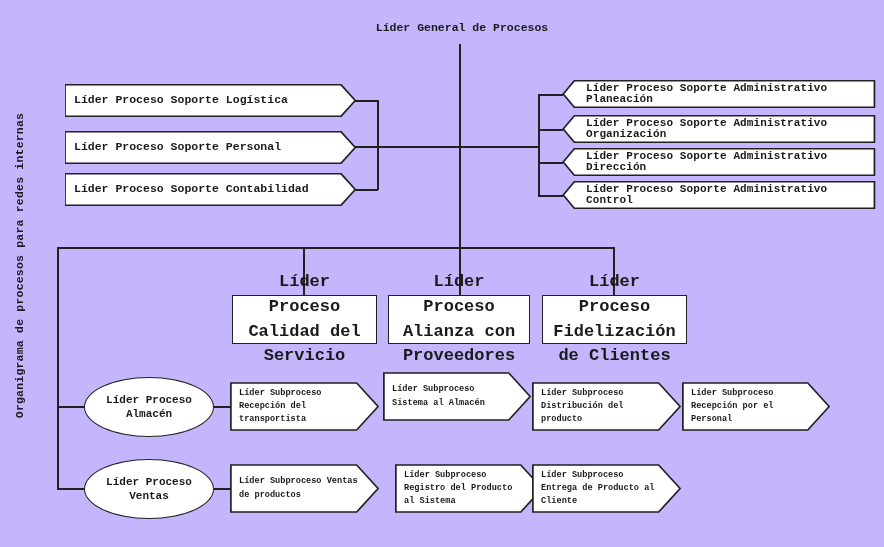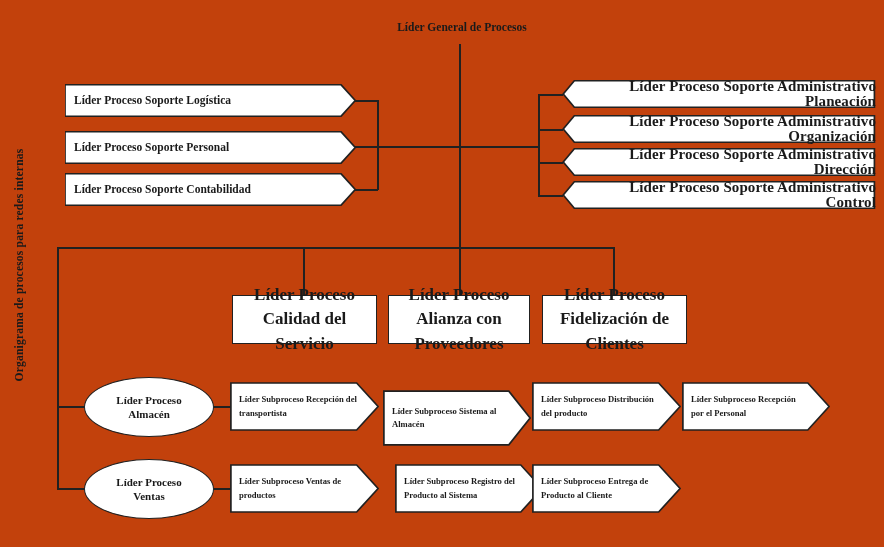--- a/index.html
+++ b/index.html
@@ -1,32 +1,32 @@
 <!DOCTYPE html>
 <html><head>
 <meta charset="utf-8">
 <style>
   html,body{margin:0;padding:0;background:#ffffff;}
   #canvas{
-    position:relative;width:884px;height:547px;background:#c2410c;
-    font-family:Liberation Serif, serif;color:#1a1a1a;overflow:hidden;
+    position:relative;width:884px;height:547px;background:#c4b5fd;
+    font-family:Liberation Mono, monospace;color:#1a1a1a;overflow:hidden;
   }
   
   .ln{position:absolute;background:#212121;}
   .h{height:1.6px;}
   .v{width:1.6px;}
   
   .shape{position:absolute;}
   .shape svg{position:absolute;left:0;top:0;width:100%;height:100%;display:block;}
   .shape polygon{fill:#ffffff;stroke:#212121;stroke-width:1.7;}
   .shape .lbl{position:absolute;left:0;top:0;right:0;bottom:0;display:flex;align-items:center;}
   
   .bigarrow .lbl{padding-left:9px;font-size:11.5px;font-weight:700;line-height:1.1;}
   
-  .pent .lbl{padding-left:24px;font-size:15px;font-weight:700;line-height:1;letter-spacing:.1px;text-align:right;}
+  .pent .lbl{padding-left:24px;font-size:11px;font-weight:700;line-height:1;letter-spacing:.1px;}
   
   .step .lbl{padding-left:9px;padding-right:20px;font-size:8.6px;font-weight:700;line-height:1.55;}
   
   .rect{position:absolute;border:1.8px solid #212121;background:#fff;display:flex;align-items:center;justify-content:center;
         text-align:center;font-size:17px;font-weight:700;line-height:1.45;}
   
   .ell{position:absolute;border:1.8px solid #212121;border-radius:50%;background:#fff;display:flex;align-items:center;
        justify-content:center;text-align:center;font-size:11px;font-weight:700;line-height:1.3;padding:0 12px;box-sizing:border-box;}
   .title{position:absolute;left:352px;top:21px;width:220px;text-align:center;font-size:11.5px;font-weight:700;}
   .sidelabel{position:absolute;left:-146px;top:259px;width:330px;text-align:center;
@@ -123,21 +123,21 @@
   <div class="ell" style="left:84px;top:459px;width:130px;height:60px;">
     <span style="display:block;width:86px;">Líder Proceso Ventas</span>
   </div>
 
   <div class="shape step" style="left:230px;top:382px;width:149px;height:49px;">
     <svg viewBox="0 0 100 100" preserveAspectRatio="none">
         <polygon points="0.6,2 85,2 99.4,50 85,98 0.6,98" vector-effect="non-scaling-stroke"></polygon>
       </svg>
     <span class="lbl">Líder Subproceso Recepción del transportista</span>
   </div>
-  <div class="shape step" style="left:383px;top:390px;width:148px;height:56px;">
+  <div class="shape step" style="left:383px;top:372px;width:148px;height:49px;">
     <svg viewBox="0 0 100 100" preserveAspectRatio="none">
         <polygon points="0.6,2 85,2 99.4,50 85,98 0.6,98" vector-effect="non-scaling-stroke"></polygon>
       </svg>
     <span class="lbl">Líder Subproceso Sistema al Almacén</span>
   </div>
   <div class="shape step" style="left:532px;top:382px;width:149px;height:49px;">
     <svg viewBox="0 0 100 100" preserveAspectRatio="none">
         <polygon points="0.6,2 85,2 99.4,50 85,98 0.6,98" vector-effect="non-scaling-stroke"></polygon>
       </svg>
     <span class="lbl">Líder Subproceso Distribución del producto</span>

